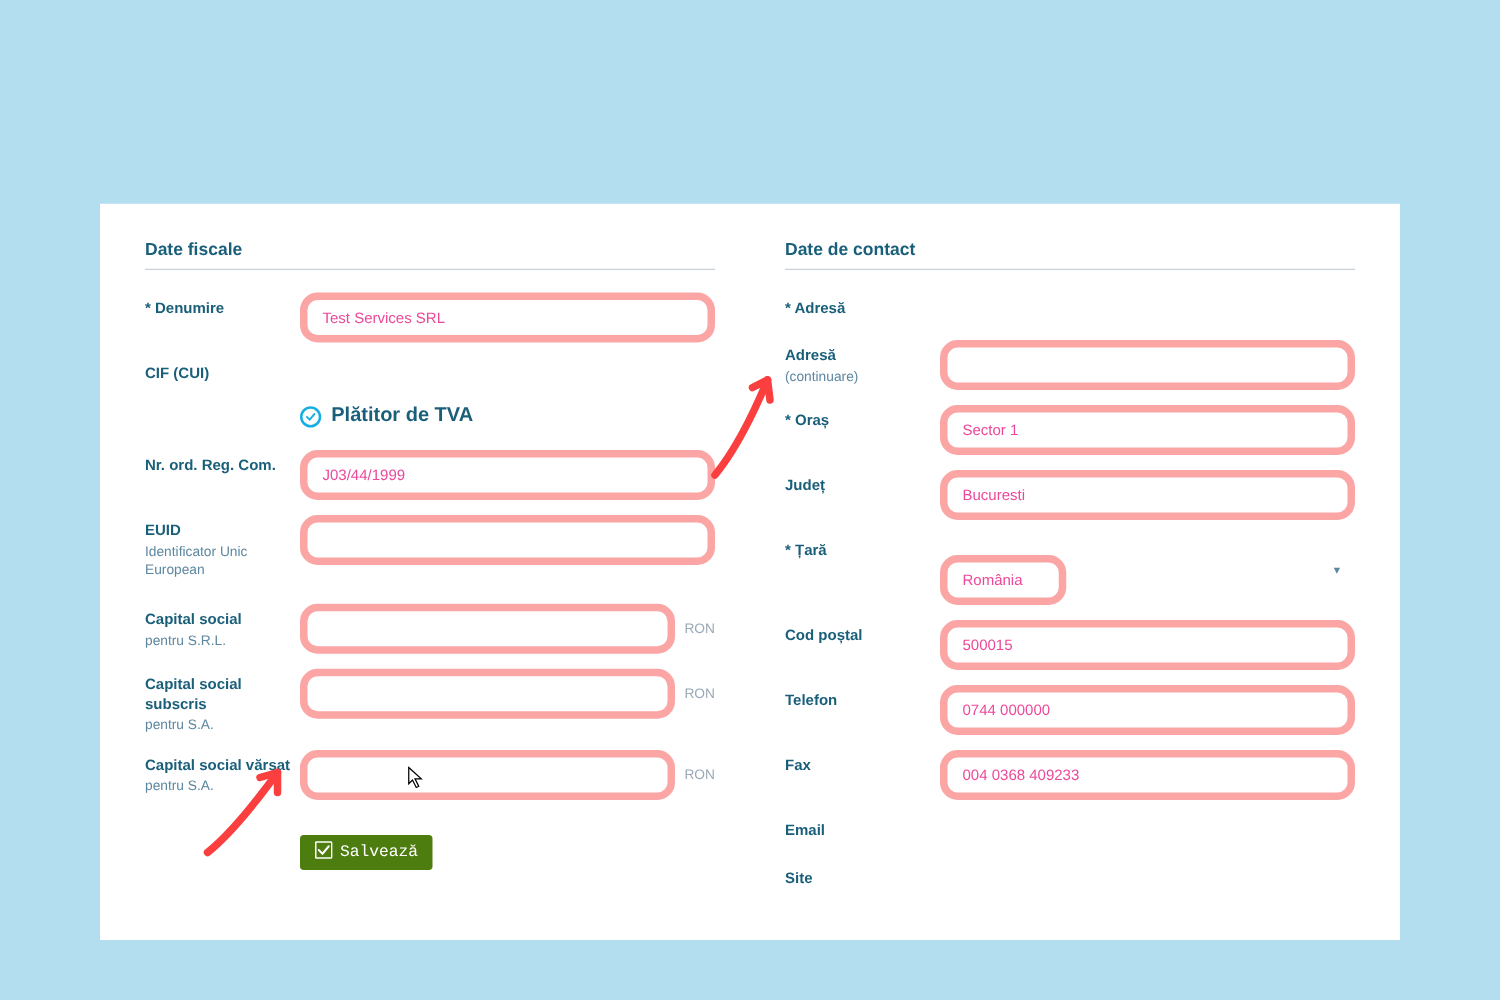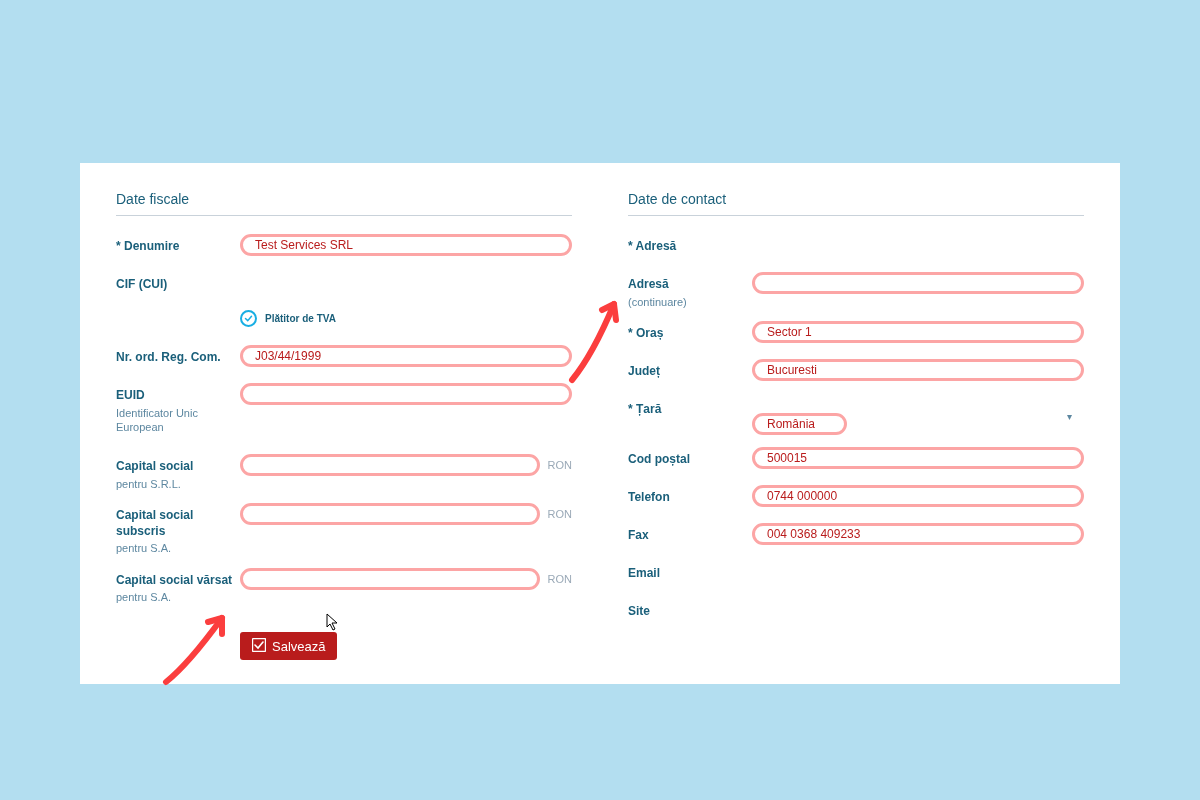--- a/index.html
+++ b/index.html
@@ -19,21 +19,21 @@
     background: #fff;
     padding: 28px 36px 24px 36px;
   }
   .cols {
     display: flex;
     gap: 56px;
   }
   .col { flex: 1; }
   .section-title {
     font-size: 14px;
-    font-weight: 400;
+    font-weight: 700;
     color: #1a5f7a;
     padding-bottom: 8px;
     border-bottom: 1px solid #c9d2da;
     margin-bottom: 18px;
   }
   .row {
     display: flex;
     align-items: flex-start;
     margin-bottom: 12px;
     min-height: 26px;
@@ -54,26 +54,26 @@
     color: #5d87a0;
     margin-top: 2px;
   }
   .ctrl {
     flex: 1;
     display: flex;
     align-items: center;
   }
   .input, .select {
     flex: 1;
-    height: 22px;
-    border: 3px solid #fca5a5;
+    height: 40px;
+    border: 6px solid #fca5a5;
     border-radius: 14px;
     padding: 0 12px;
     font-size: 12px;
-    color: #b91c1c;
+    color: #ec4899;
     background: #fff;
     outline: none;
   }
   .select {
     appearance: none;
     padding-right: 28px;
     background-image: none;
     position: relative;
     margin-top: 16px;
   }
@@ -105,39 +105,40 @@
     width: 17px; height: 17px;
     border: 2px solid #18aee3;
     border-radius: 50%;
     display: inline-flex;
     align-items: center;
     justify-content: center;
     margin-right: 8px;
   }
   .check-row .chk-icon svg { width: 9px; height: 9px; }
   .check-row span.lbl {
-    font-size: 10px;
+    font-size: 16px;
     font-weight: 700;
     color: #1a5f7a;
   }
   .spacer { height: 8px; }
   .save-btn {
     margin-left: 124px;
-    background: #b91c1c;
+    background: #4d7c0f;
     color: #fff;
     border: none;
     height: 28px;
     padding: 0 12px;
     font-size: 13px;
     font-weight: 500;
     border-radius: 3px;
     display: inline-flex;
     align-items: center;
     gap: 6px;
     cursor: pointer;
+    font-family: Liberation Mono, monospace;
   }
   .save-btn svg { width: 14px; height: 14px; }
   .cursor {
     position: absolute;
     left: 326px;
     top: 613px;
     font-size: 14px;
     color: #000;
     pointer-events: none;
   }

